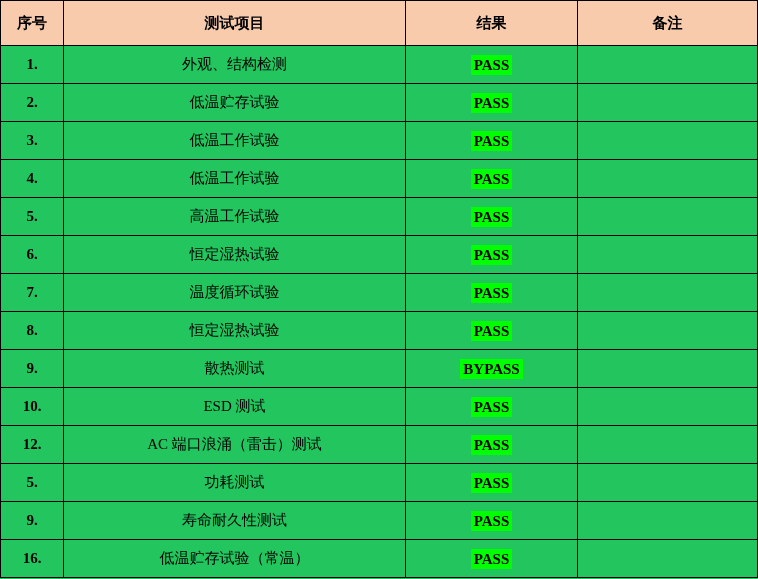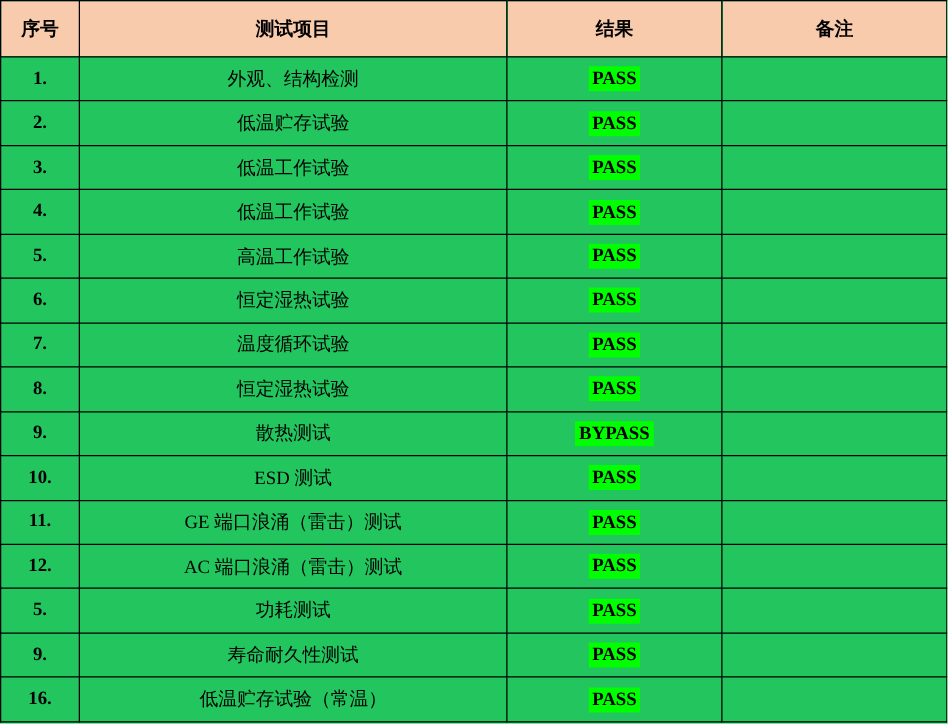--- a/index.html
+++ b/index.html
@@ -148,26 +148,20 @@
           <td class="result-cell"><span class="result-badge" style="background: rgb(0, 255, 0);">BYPASS</span></td>
           <td class="remark-cell"></td>
         </tr>
         <tr>
           <td class="no-cell">10.</td>
           <td class="item-cell">ESD 测试</td>
           <td class="result-cell"><span class="result-badge" style="background: rgb(0, 255, 0);">PASS</span></td>
           <td class="remark-cell"></td>
         </tr>
         <tr>
-          <td class="no-cell">11.</td>
-          <td class="item-cell">GE 端口浪涌（雷击）测试</td>
-          <td class="result-cell"><span class="result-badge" style="background: rgb(0, 255, 0);">PASS</span></td>
-          <td class="remark-cell"></td>
-        </tr>
-        <tr>
           <td class="no-cell">12.</td>
           <td class="item-cell">AC 端口浪涌（雷击）测试</td>
           <td class="result-cell"><span class="result-badge" style="background: rgb(0, 255, 0);">PASS</span></td>
           <td class="remark-cell"></td>
         </tr>
         <tr>
           <td class="no-cell">5.</td>
           <td class="item-cell">功耗测试</td>
           <td class="result-cell"><span class="result-badge" style="background: rgb(0, 255, 0);">PASS</span></td>
           <td class="remark-cell"></td>

